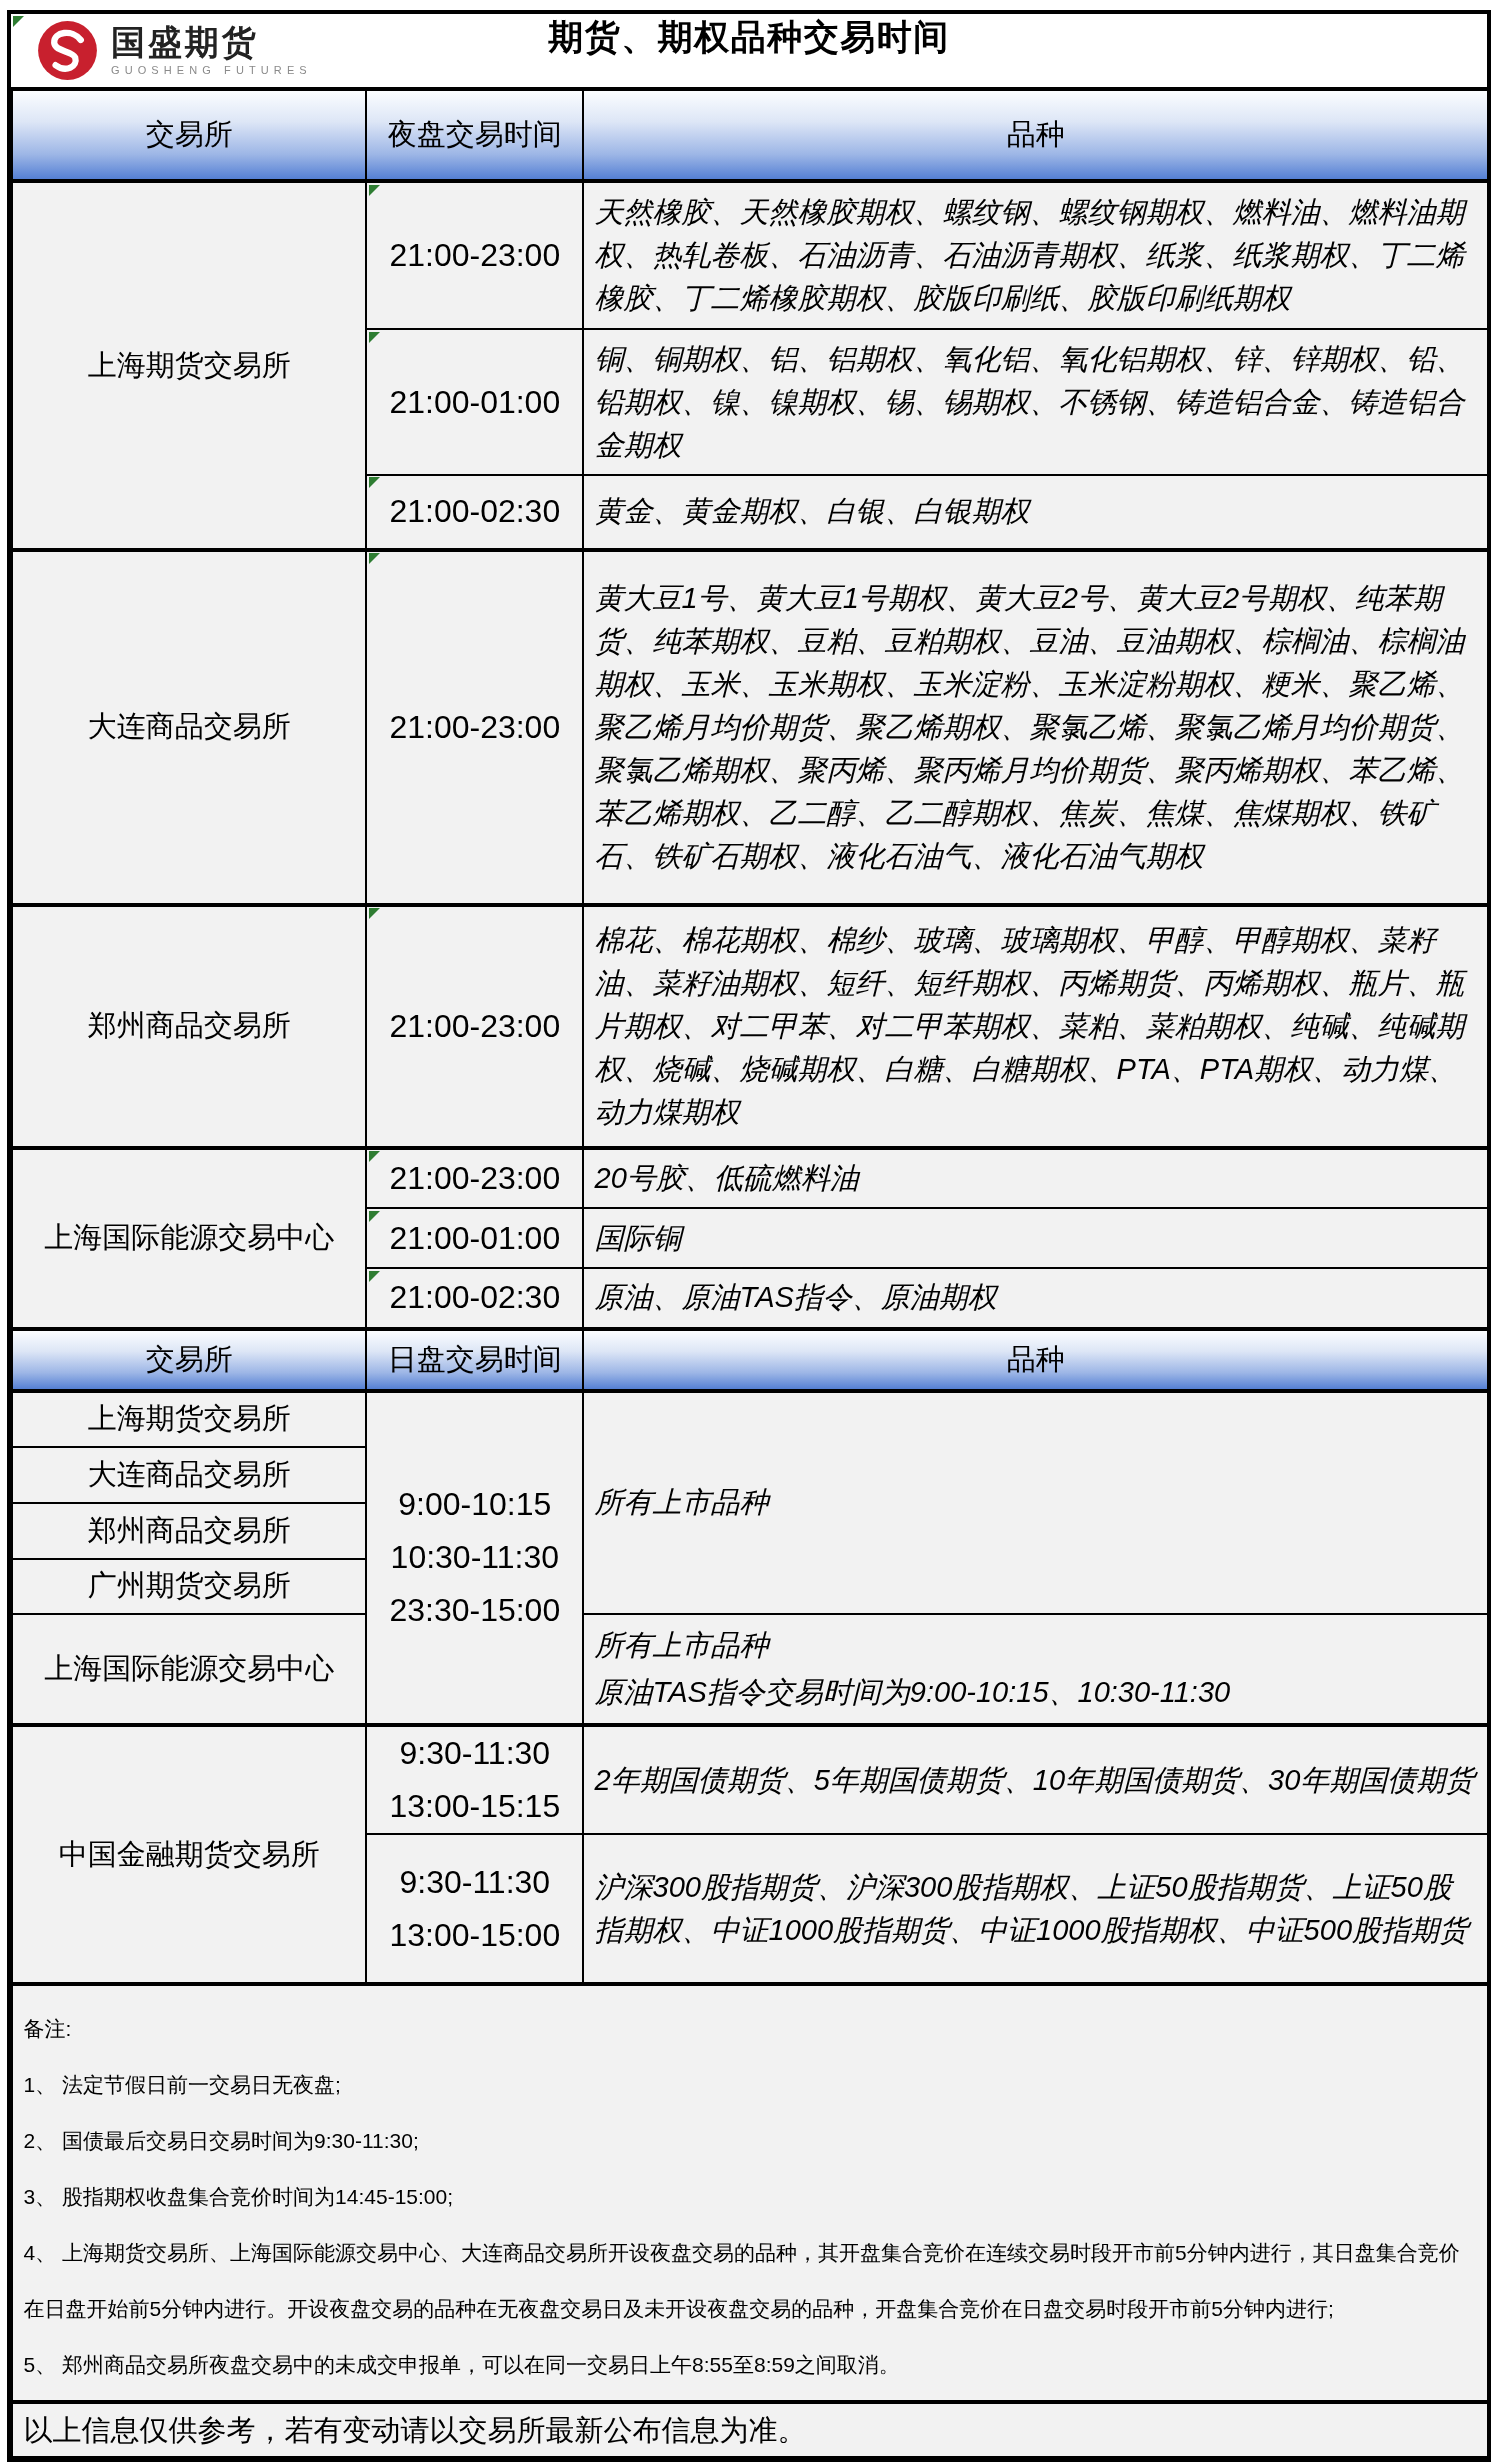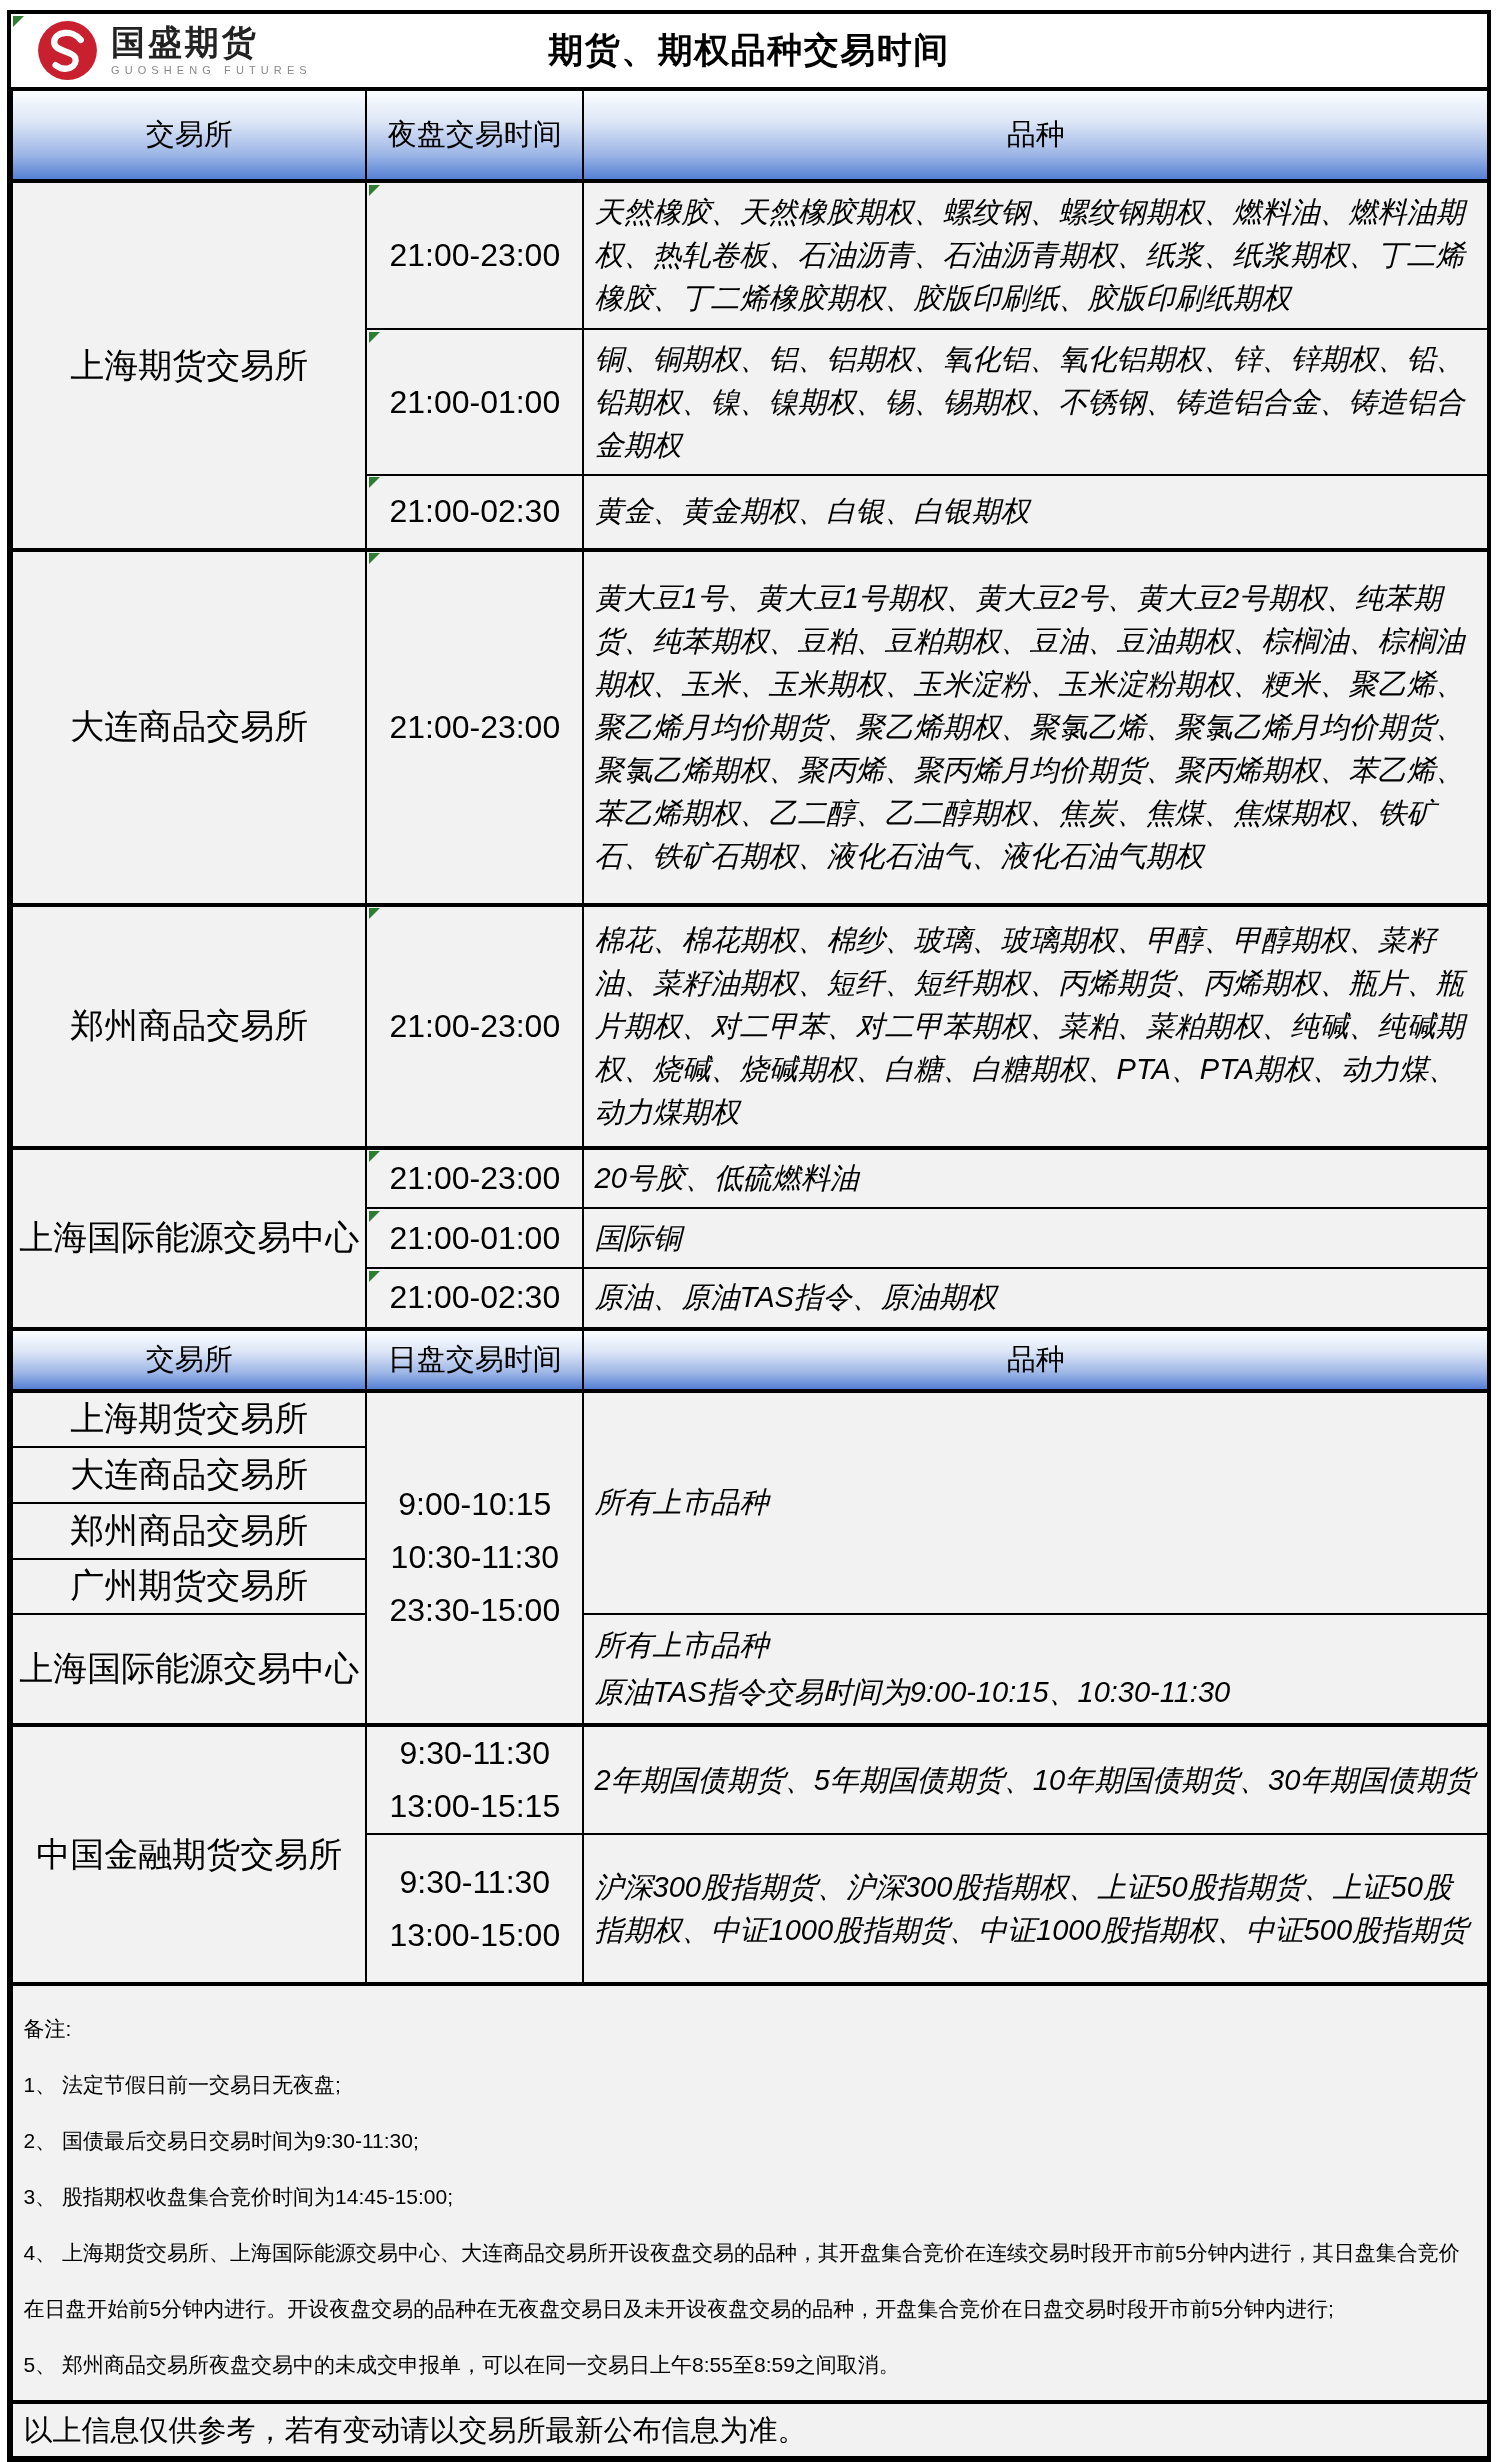--- a/index.html
+++ b/index.html
@@ -14,21 +14,21 @@
     margin: 10.3px 7.3px 13.2px 7.3px;
     border: 4.4px solid #000;
     background: #f2f2f2;
   }
   
   .band {
     position: relative;
     height: 73px;
     background: #ffffff;
     display: flex;
-    align-items: center;
+    align-items: flex-start;
   }
   .logo { position: absolute; left: 25px; top: 4.4px; display: flex; align-items: center; }
   .logo-mark { margin-right: 11.7px; }
   .logo-cn { font-size: 34px; font-weight: bold; letter-spacing: 2.9px; color: #222; line-height: 37px; }
   .logo-en { font-size: 11px; letter-spacing: 5.1px; color: #8a8a8a; margin-top: 3px; }
   .main-title {
     width: 100%;
     text-align: center;
     font-size: 35px;
     font-weight: bold;
@@ -40,21 +40,21 @@
   col.c2 { width: 217px; }
   col.c3 { width: 905px; }
   th, td { border: 2.2px solid #000; position: relative; vertical-align: middle; }
   tr.thick > th, tr.thick > td { border-top-width: 4.4px; }
   th {
     background: linear-gradient(180deg, #fbfdff 0%, #dde6f6 35%, #9db6e6 72%, #5580d4 100%);
     font-size: 29px;
     font-weight: 500;
     text-align: center;
   }
-  td.exch { text-align: center; font-size: 34px; background: #f2f2f2; }
+  td.exch { text-align: center; font-size: 29px; background: #f2f2f2; }
   td.time {
     text-align: center;
     font-family: Liberation Sans, sans-serif;
     font-size: 32px;
     background: #f2f2f2;
   }
   td.time .tl { display: block; line-height: 53px; }
   td.prod { font-size: 29px; line-height: 43px; padding: 7.3px 7.3px 7.3px 10.3px; text-align: left; background: #f2f2f2; font-style: italic; }
   td.prod.small2 { line-height: 47px; }
   

